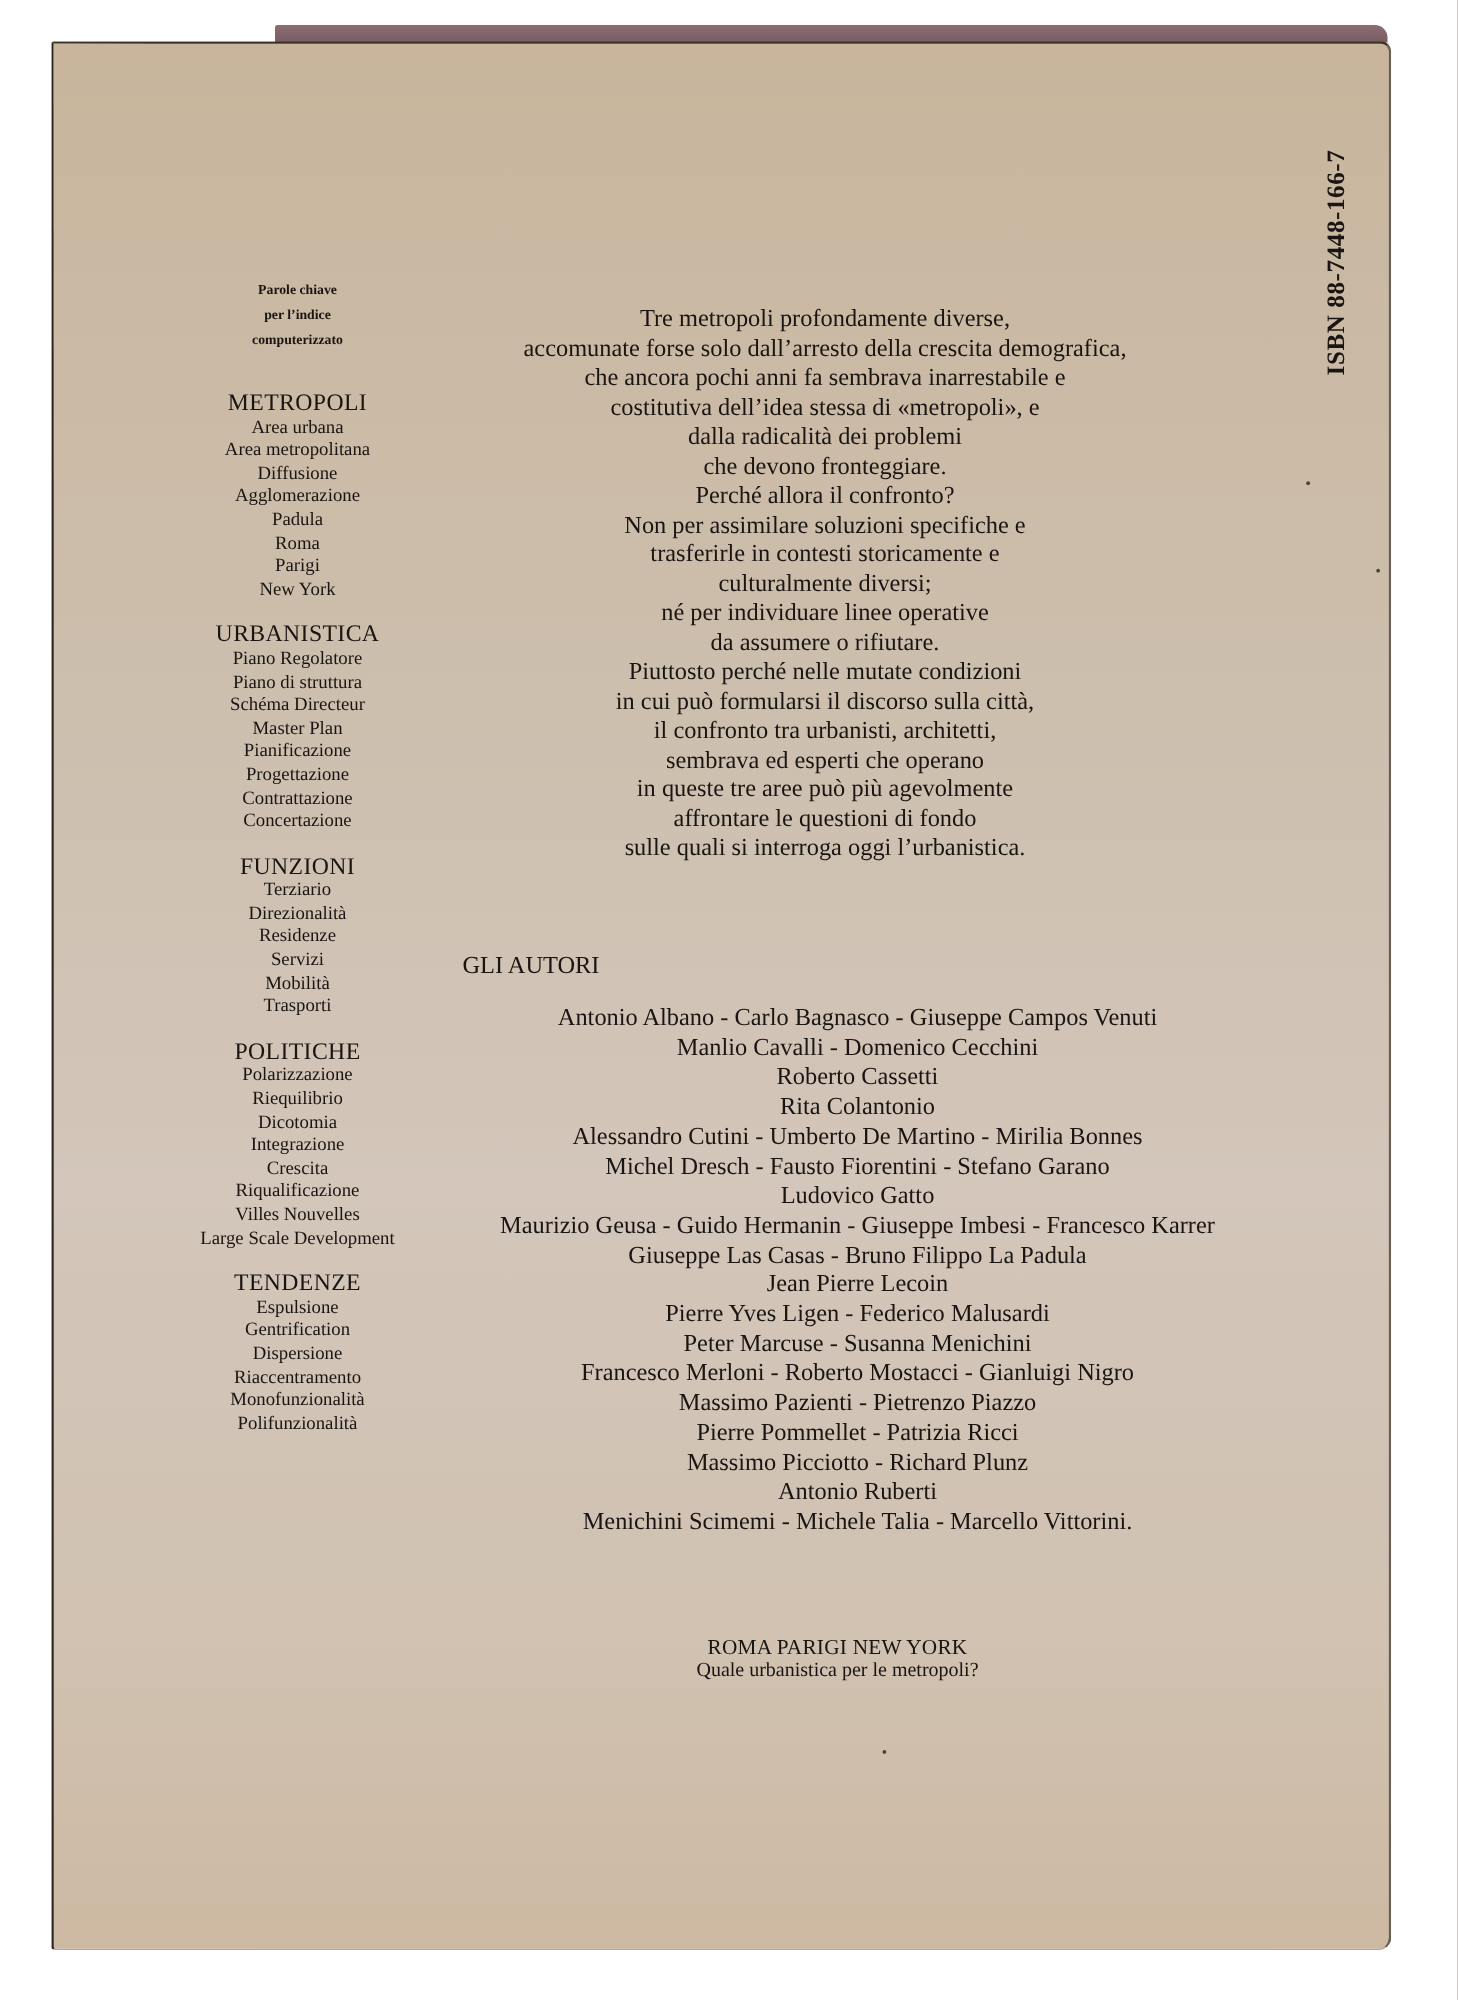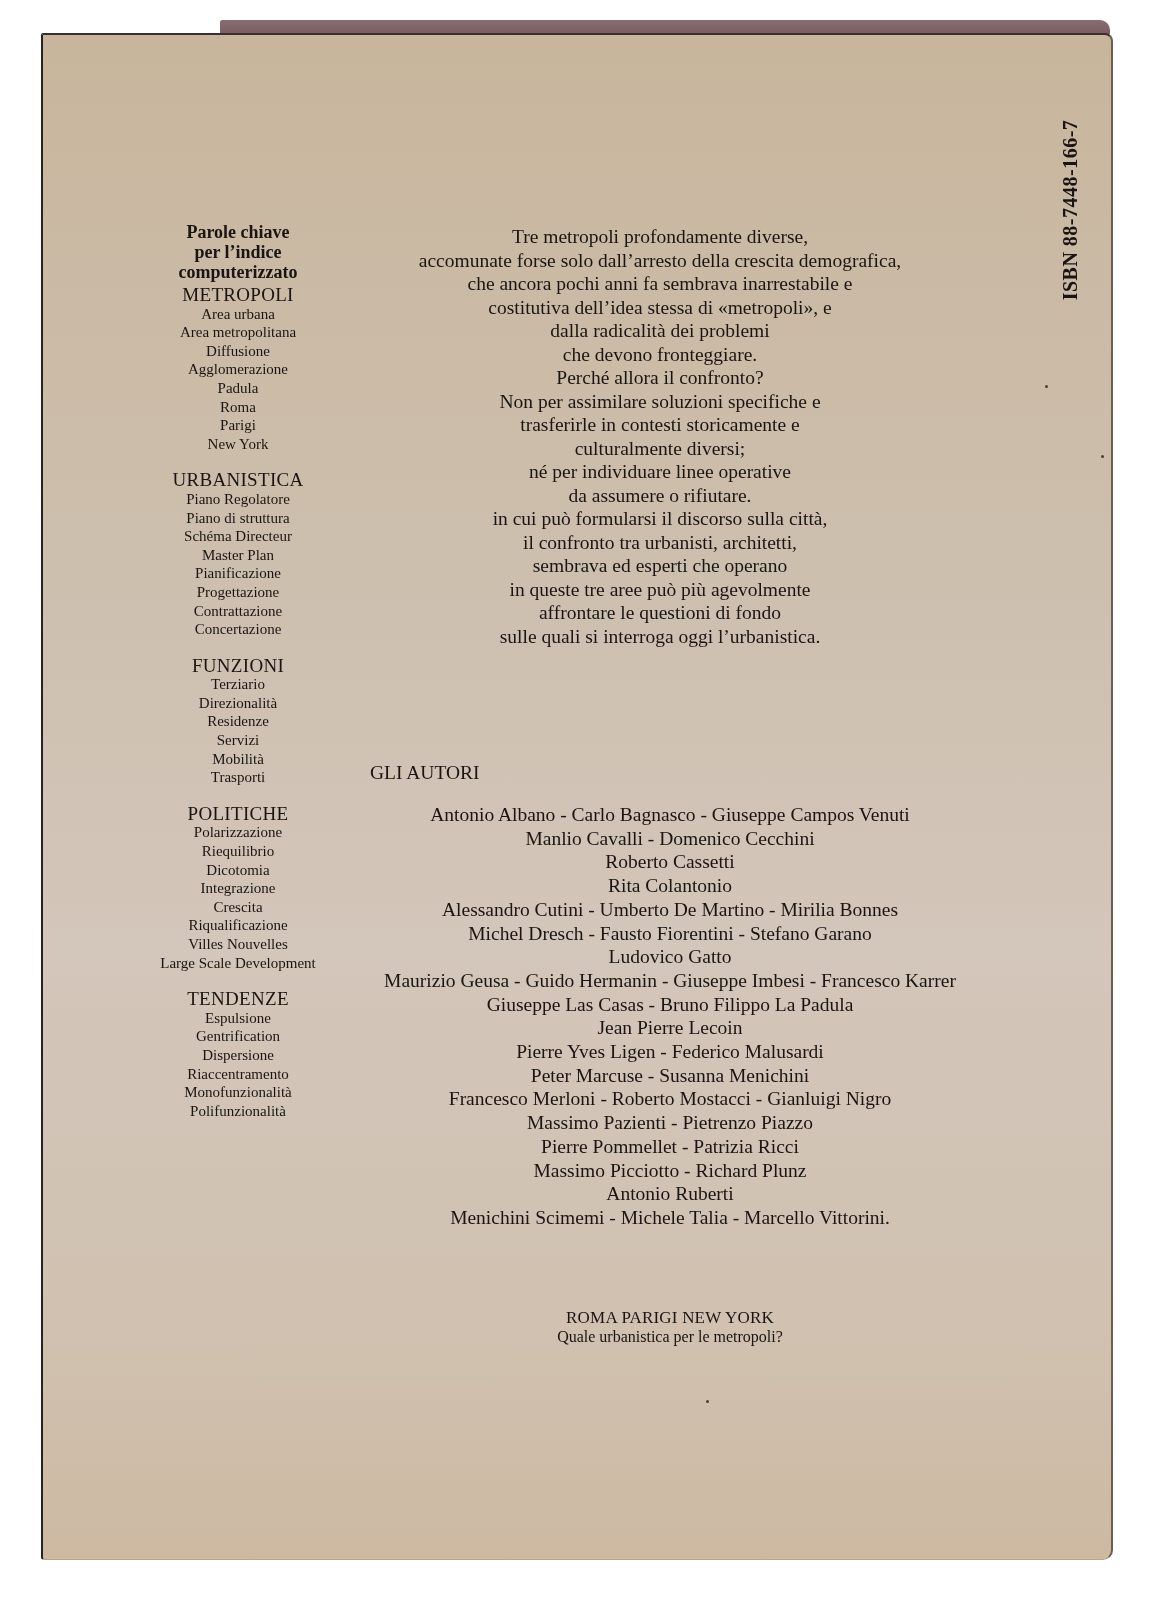--- a/index.html
+++ b/index.html
@@ -42,49 +42,49 @@
       position: absolute;
       left: 133px;
       top: 222px;
       width: 210px;
       text-align: center;
       font-size: 15px;
       line-height: 18.6px;
     }
     .kw-title {
       font-weight: bold;
-      font-size: 18px;
+      font-size: 11px;
       line-height: 20px;
-      margin-bottom: 4px;
+      margin-bottom: 32px;
     }
     .kw-group { margin-bottom: 18px; }
     .kw-head {
       font-size: 19px;
       letter-spacing: 0.3px;
     }
     .intro {
       position: absolute;
       left: 370px;
-      top: 225px;
+      top: 244px;
       width: 580px;
       text-align: center;
       font-size: 19.5px;
       line-height: 23.5px;
     }
     .authors-title {
       position: absolute;
       left: 370px;
       top: 762px;
       width: 580px;
       text-align: left;
       font-size: 19.5px;
     }
     .authors {
       position: absolute;
-      left: 340px;
+      left: 356px;
       top: 803px;
       width: 660px;
       text-align: center;
       font-size: 19.5px;
       line-height: 23.7px;
     }
     .book-title {
       position: absolute;
       left: 470px;
       top: 1308px;
@@ -193,20 +193,21 @@
   <div>che ancora pochi anni fa sembrava inarrestabile e</div>
   <div>costitutiva dell’idea stessa di «metropoli», e</div>
   <div>dalla radicalità dei problemi</div>
   <div>che devono fronteggiare.</div>
   <div>Perché allora il confronto?</div>
   <div>Non per assimilare soluzioni specifiche e</div>
   <div>trasferirle in contesti storicamente e</div>
   <div>culturalmente diversi;</div>
   <div>né per individuare linee operative</div>
   <div>da assumere o rifiutare.</div>
+  <div>Piuttosto perché nelle mutate condizioni</div>
   <div>in cui può formularsi il discorso sulla città,</div>
   <div>il confronto tra urbanisti, architetti,</div>
   <div>sembrava ed esperti che operano</div>
   <div>in queste tre aree può più agevolmente</div>
   <div>affrontare le questioni di fondo</div>
   <div>sulle quali si interroga oggi l’urbanistica.</div>
 </div>
 
 <div class="authors-title">GLI AUTORI</div>
 

